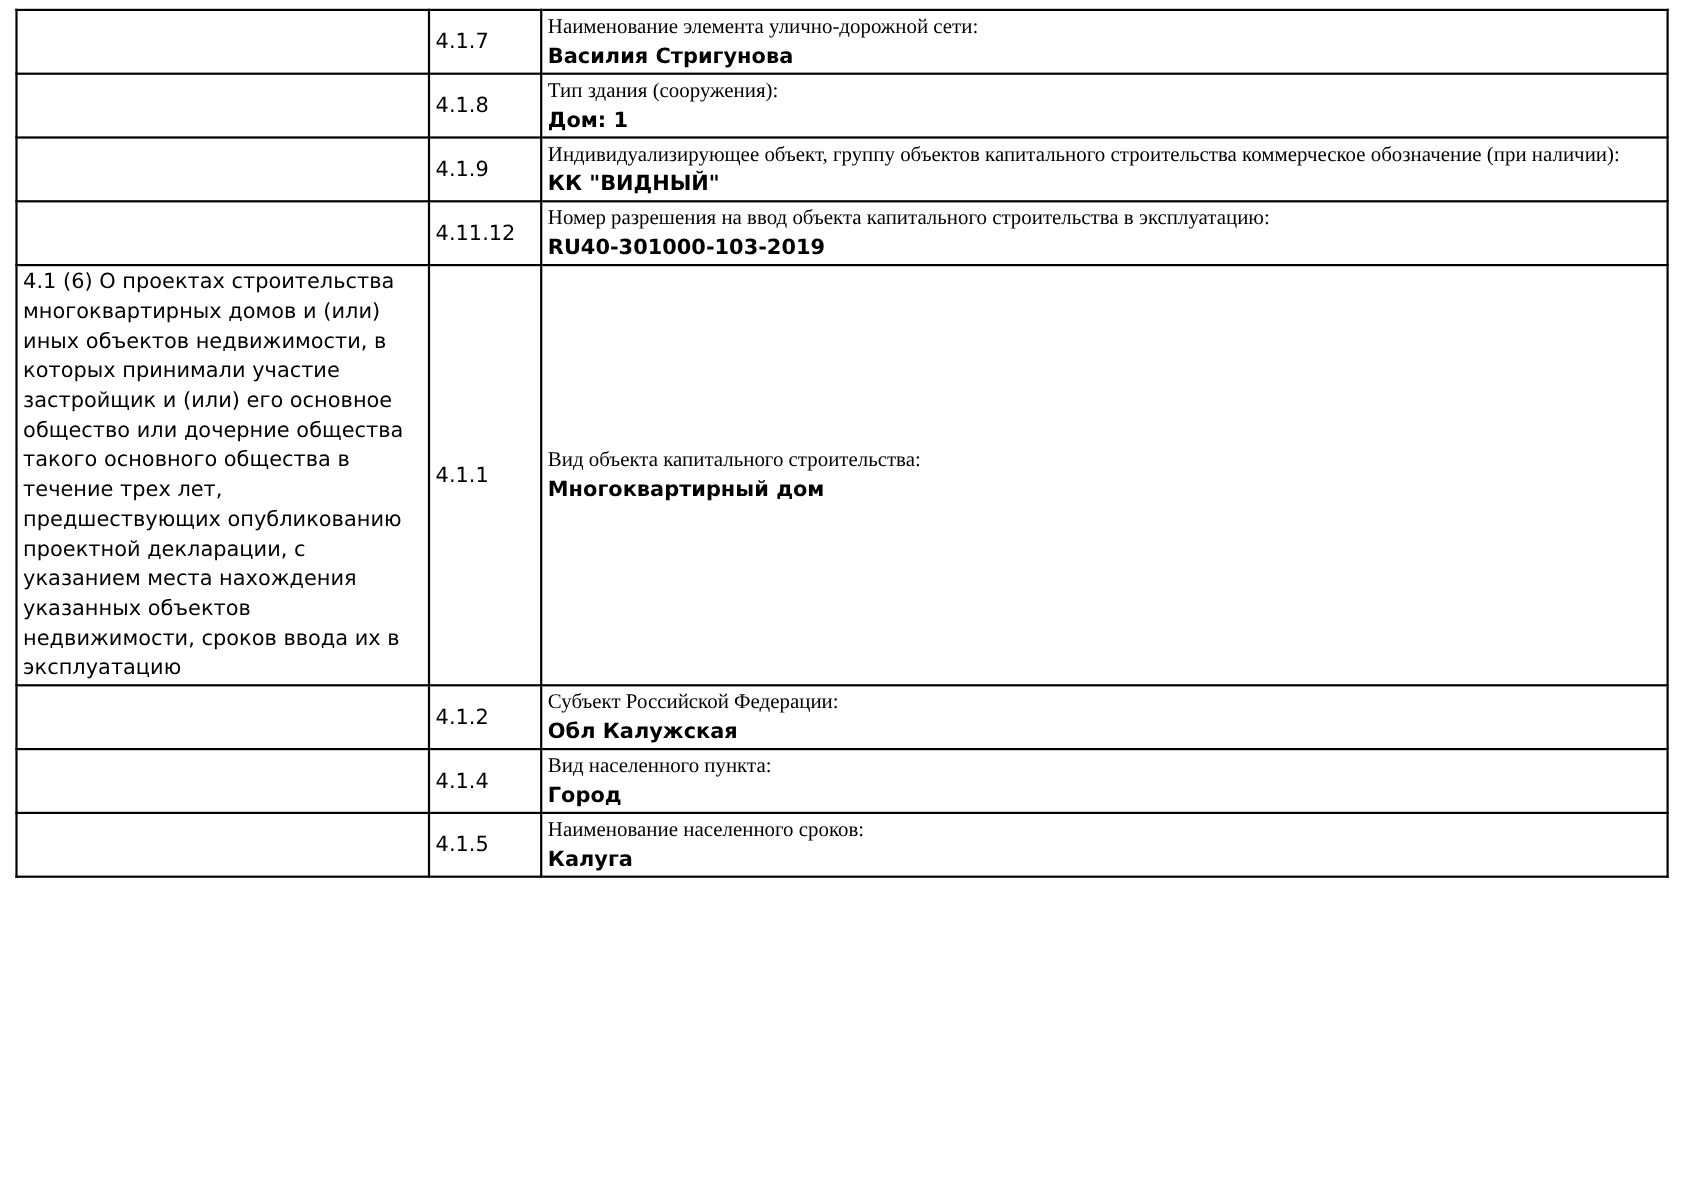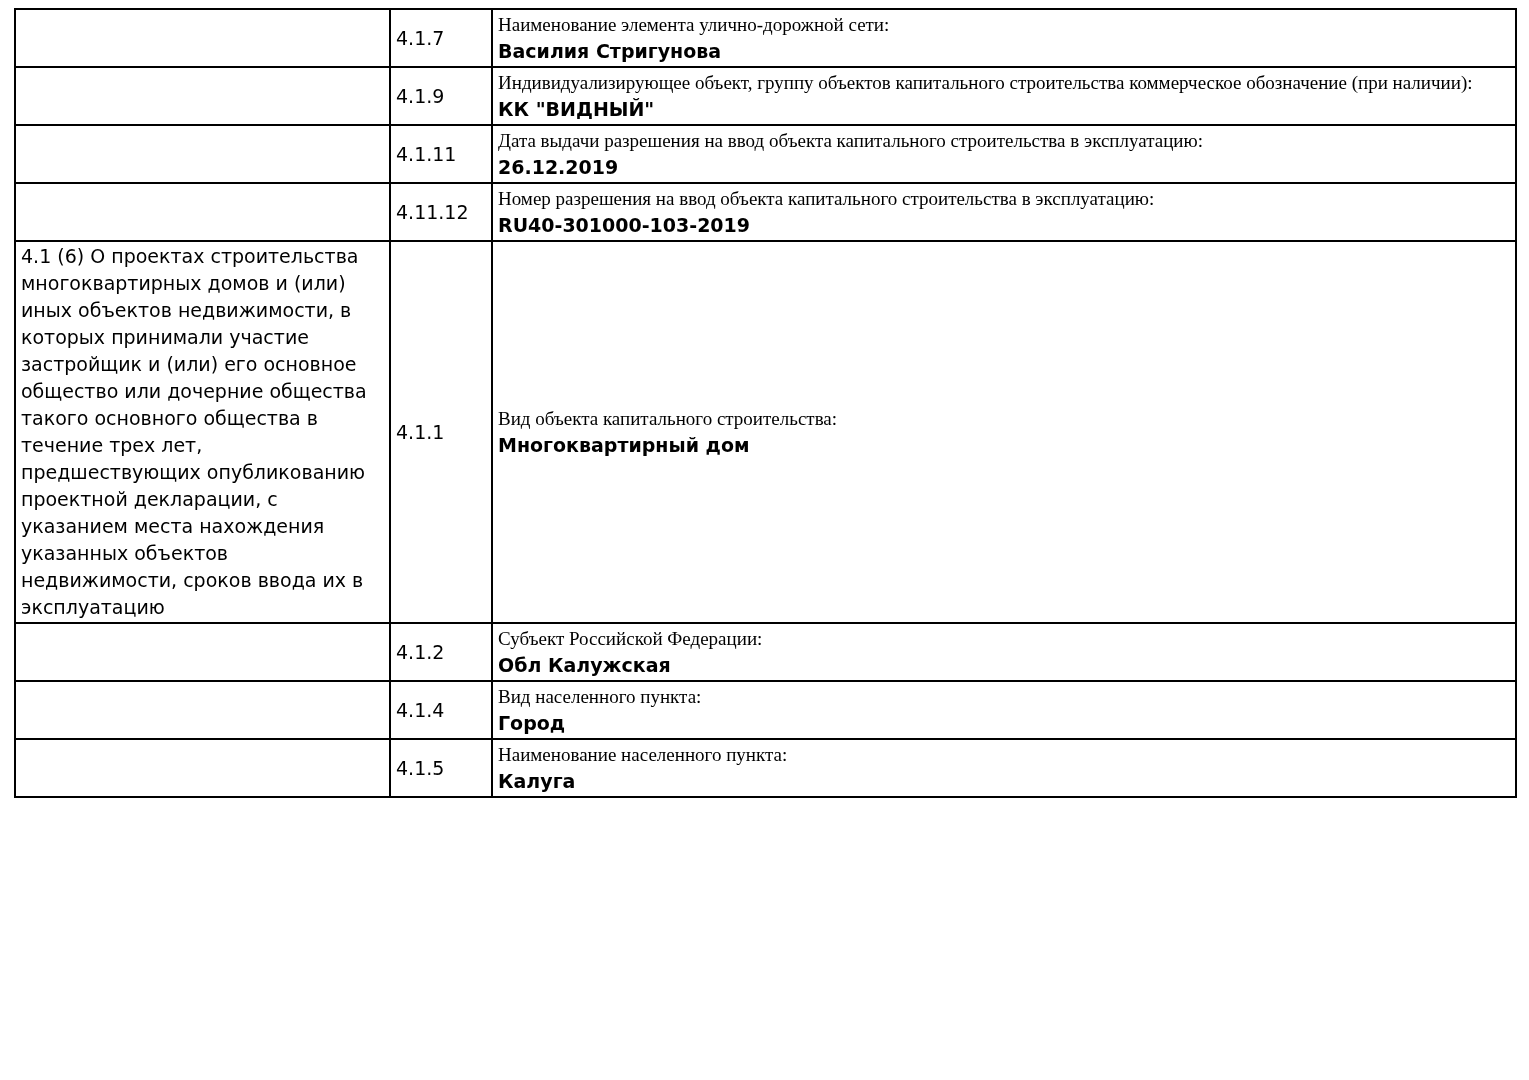--- a/index.html
+++ b/index.html
@@ -55,39 +55,39 @@
 
       <tr>
         <td class="cell-note"></td>
         <td class="cell-code">4.1.7</td>
         <td>
           <div class="field-label">Наименование элемента улично-дорожной сети:</div>
           <div class="field-value">Василия Стригунова</div>
         </td>
       </tr>
 
+      <tr>
+        <td class="cell-note"></td>
+        <td class="cell-code">4.1.8</td>
+        <td>
+          <div class="field-label">Тип здания (сооружения):</div>
+          <div class="field-value">Дом: 1</div>
+        </td>
+      </tr>
 
       <tr>
         <td class="cell-note"></td>
         <td class="cell-code">4.1.9</td>
         <td>
           <div class="field-label">Индивидуализирующее объект, группу объектов капитального строительства коммерческое обозначение (при наличии):</div>
           <div class="field-value">КК "ВИДНЫЙ"</div>
         </td>
       </tr>
 
 
-      <tr>
-        <td class="cell-note"></td>
-        <td class="cell-code">4.1.11</td>
-        <td>
-          <div class="field-label">Дата выдачи разрешения на ввод объекта капитального строительства в эксплуатацию:</div>
-          <div class="field-value">26.12.2019</div>
-        </td>
-      </tr>
 
       <tr>
         <td class="cell-note"></td>
         <td class="cell-code">4.11.12</td>
         <td>
           <div class="field-label">Номер разрешения на ввод объекта капитального строительства в эксплуатацию:</div>
           <div class="field-value">RU40-301000-103-2019</div>
         </td>
       </tr>
 
@@ -119,20 +119,20 @@
         <td>
           <div class="field-label">Вид населенного пункта:</div>
           <div class="field-value">Город</div>
         </td>
       </tr>
 
       <tr>
         <td class="cell-note"></td>
         <td class="cell-code">4.1.5</td>
         <td>
-          <div class="field-label">Наименование населенного пункта:</div>
+          <div class="field-label">Наименование населенного сроков:</div>
           <div class="field-value">Калуга</div>
         </td>
       </tr>
 
     </tbody>
   </table>
 </div>
 
 </body></html>

